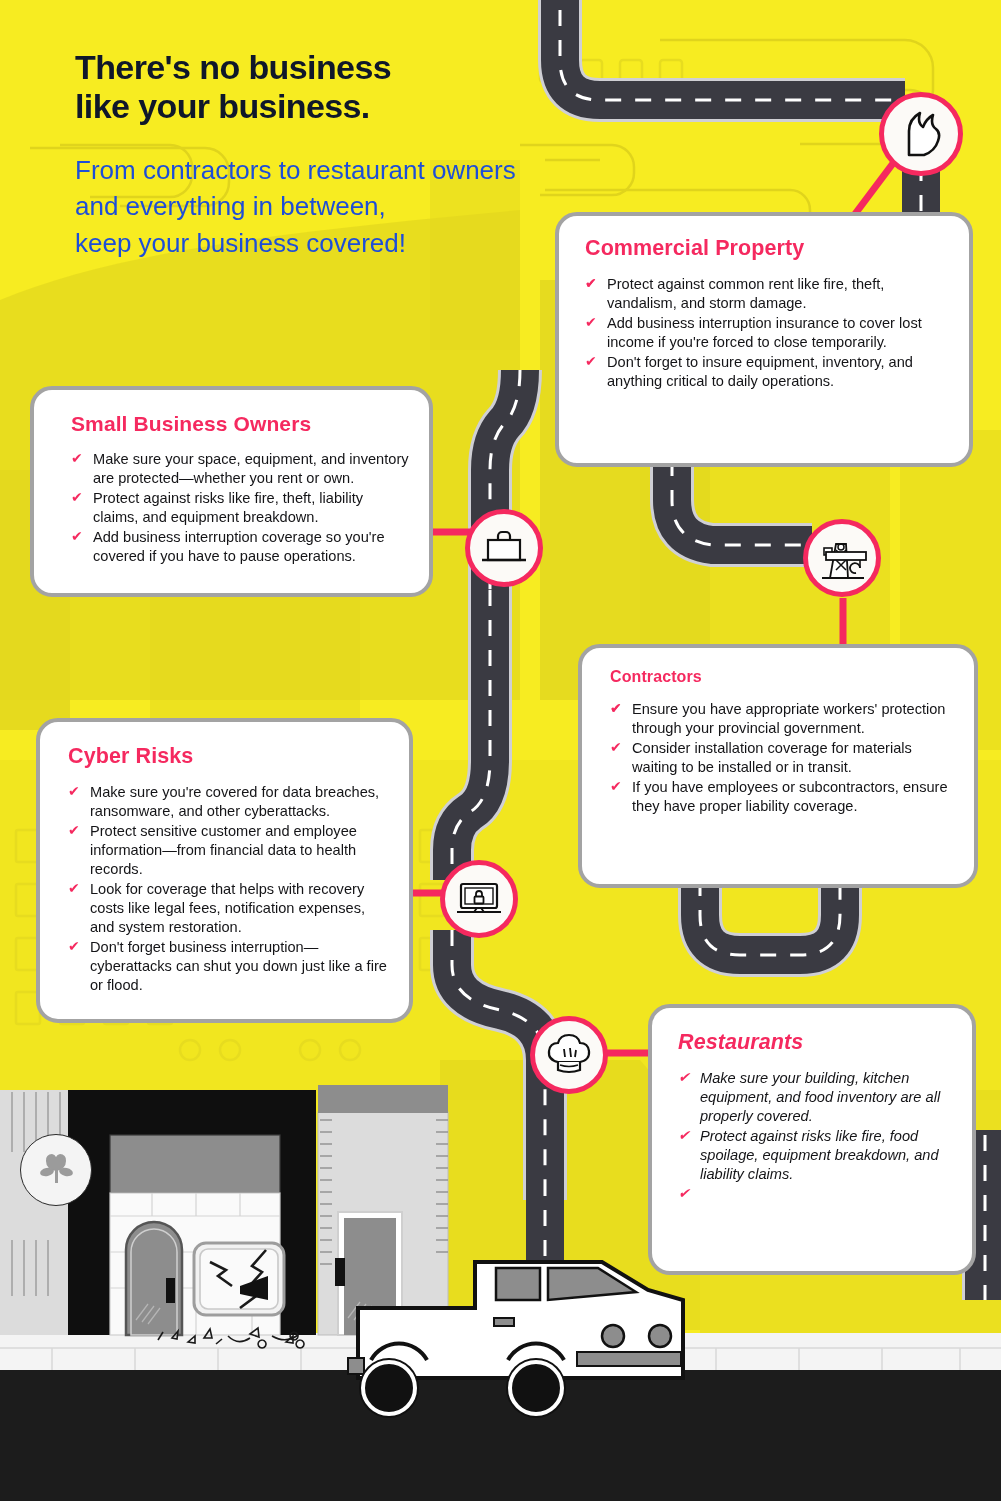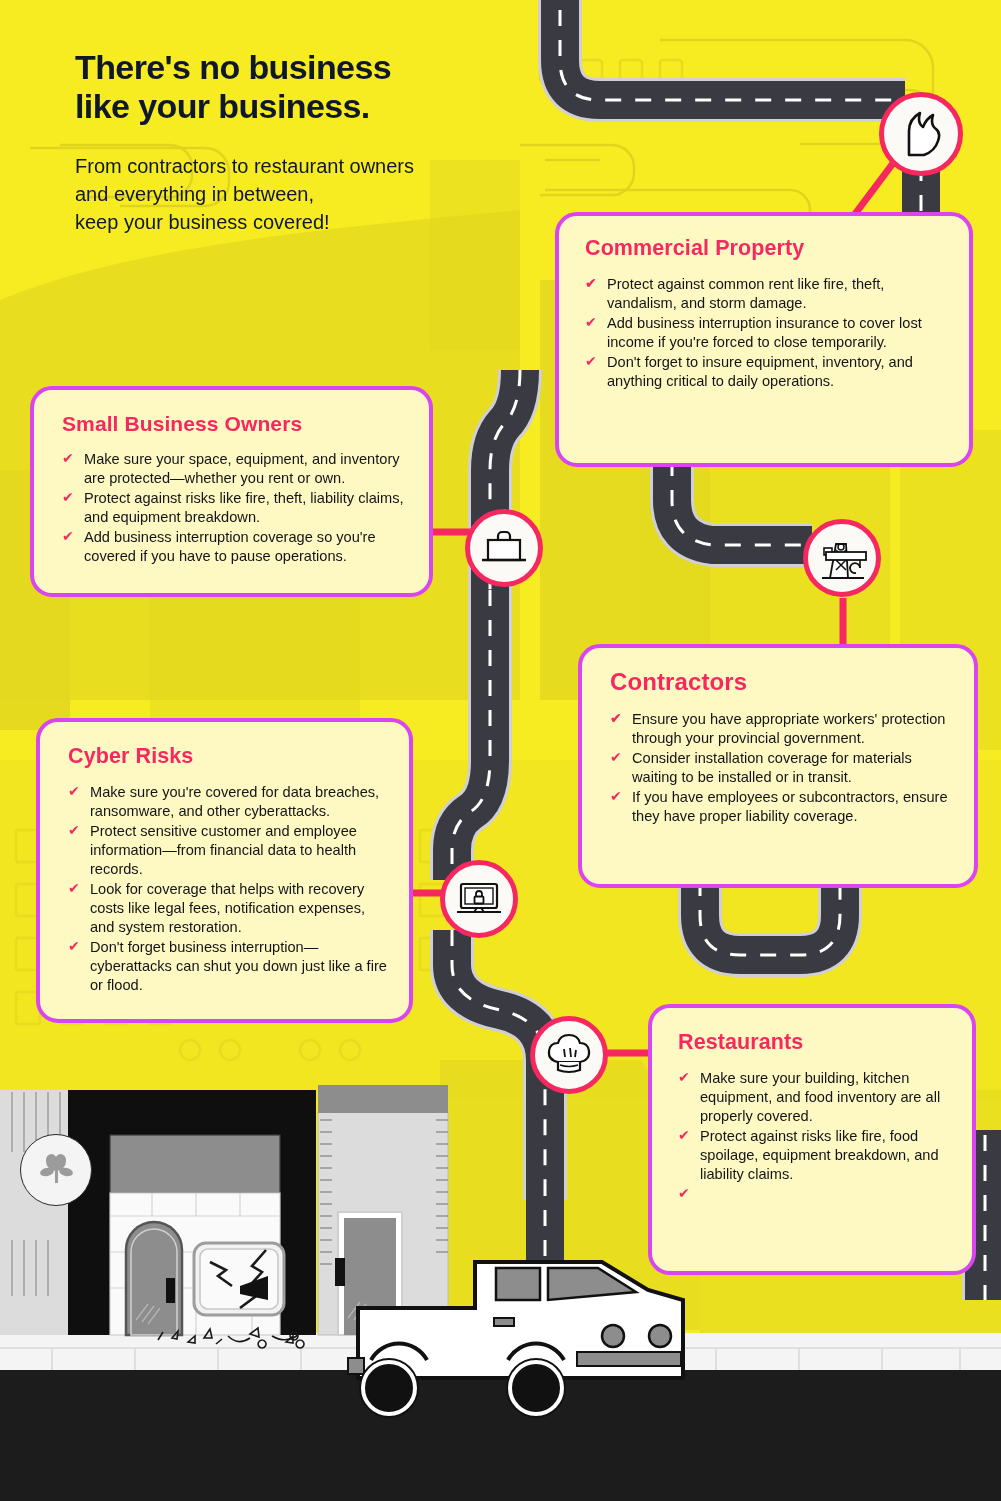--- a/index.html
+++ b/index.html
@@ -16,28 +16,28 @@
   
   .headline {
     position:absolute; left:75px; top:48px; width:470px;
     z-index:40; pointer-events:none;
   }
   .headline h1 {
     font-size:34px; line-height:1.14; font-weight:bold; color:#0f172a;
     letter-spacing:-0.6px;
   }
   .headline p {
-    margin-top:26px; font-size:20px; line-height:1.42; color:#0f172a;
+    margin-top:26px; font-size:26px; line-height:1.42; color:#1d4ed8;
   }
 
   
   .card {
     position:absolute;
-    background:#fef9c3;
-    border:4px solid #d946ef;
+    background:#ffffff;
+    border:4px solid #a3a3a3;
     border-radius:22px;
     z-index:30;
   }
   .card h2 {
     color:#F5295F;
     font-weight:bold;
     font-size:21px;
     letter-spacing:0.1px;
     margin:0 0 14px 0;
   }
@@ -57,30 +57,30 @@
     color:#F5295F;
     font-size:14px; line-height:1;
   }
 
   
   #card-commercial { left:555px; top:212px; width:418px; height:255px; }
   #card-commercial .inner { padding:20px 18px 18px 26px; }
   #card-small      { left:30px;  top:386px; width:403px; height:211px; }
   #card-contractors{ left:578px; top:644px; width:400px; height:244px; }
   #card-cyber      { left:36px;  top:718px; width:377px; height:305px; }
-  #card-restaurants{ left:648px; top:1004px;width:328px; height:271px; }
+  #card-restaurants{ left:648px; top:1004px;width:328px; height:271px;font-style:italic; }
 
   #card-commercial h2 { font-size:21.5px; }
   #card-small h2      { font-size:21px; }
-  #card-contractors h2{ font-size:24px; }
+  #card-contractors h2{ font-size:16px; }
   #card-cyber h2      { font-size:21.5px; }
   #card-restaurants h2{ font-size:21.5px; }
   #card-restaurants .inner { padding:22px 16px 18px 26px; }
   #card-cyber .inner { padding:22px 18px 16px 28px; }
-  #card-small .inner { padding:22px 18px 16px 28px; }
+  #card-small .inner { padding:22px 18px 16px 37px; }
   #card-contractors .inner { padding:20px 14px 16px 28px; }
 
   
   .node {
     position:absolute; z-index:35;
     width:78px; height:78px; border-radius:50%;
     background:#FCFAF7;
     border:5px solid #F5295F;
     display:flex; align-items:center; justify-content:center;
   }

